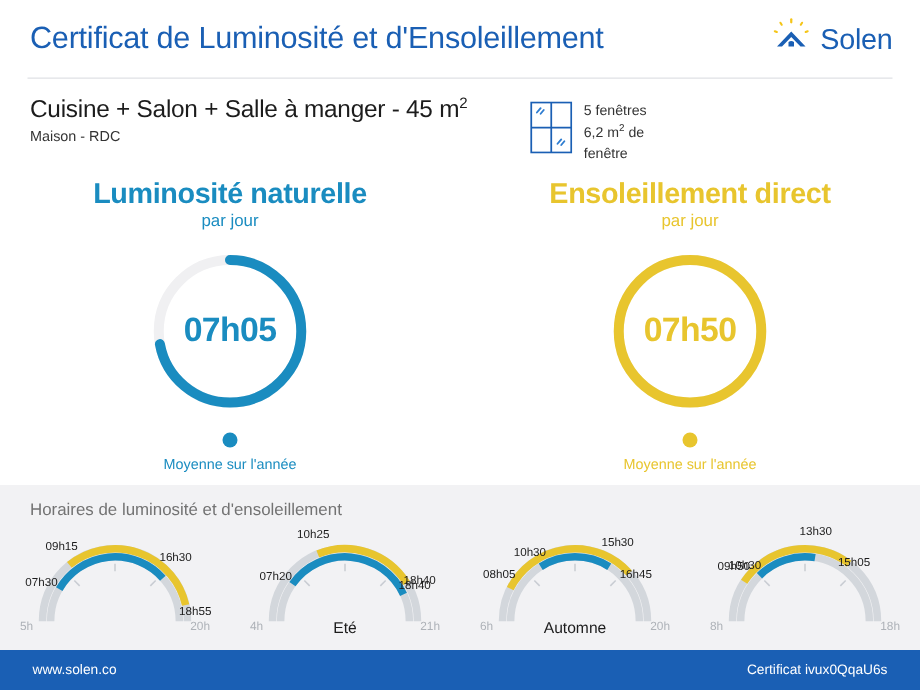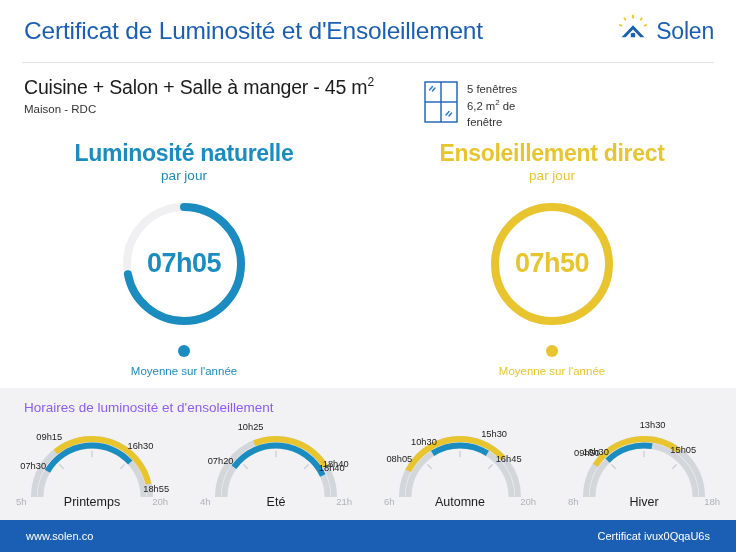--- a/index.html
+++ b/index.html
@@ -123,21 +123,21 @@
   
   .panel {
     position: absolute;
     left: 0; right: 0;
     top: 388px;
     height: 132px;
     background: #f2f2f4;
   }
   .panel-title {
     font-size: 13.5px;
-    color: #8b5cf6;
+    color: #737373;
     padding: 12px 0 0 24px;
   }
   .seasons {
     display: flex;
     margin-top: 4px;
   }
   .season { flex: 1; position: relative; height: 94px; }
   .season-svg { position: absolute; left: 50%; top: 0; transform: translateX(-50%); }
   .season-name {
     position: absolute;
@@ -278,21 +278,20 @@
           <line x1="42.473088065418814" y1="45.473088065418814" x2="46.7157287525381" y2="49.7157287525381" stroke="#c8ccd2" stroke-width="1.2"></line>
           <line x1="75" y1="32" x2="75" y2="38" stroke="#c8ccd2" stroke-width="1.2"></line>
           <line x1="107.5269119345812" y1="45.473088065418814" x2="103.2842712474619" y2="49.7157287525381" stroke="#c8ccd2" stroke-width="1.2"></line>
         </svg>
         <div class="tick-label" style="left: 16px;">5h</div>
         <div class="tick-label" style="right: 16px;">20h</div>
         <div class="arc-label" style="top: 42px; right: 137.89px; left: auto;">07h30</div>
         <div class="arc-label" style="top: 13.1541px; right: 121.794px; left: auto;">09h15</div>
         <div class="arc-label" style="top: 22.4991px; left: 127.534px;">16h30</div>
         <div class="arc-label" style="top: 64.7496px; left: 143.268px;">18h55</div>
-        <div class="season-name">Printemps</div>
       </div>
       <div class="season">
         <svg class="season-svg" width="150" height="94" viewBox="0 0 150 94">
           <path d="M 17.00 78.00 A 58 58 0 0 1 133.00 78.00" fill="none" stroke="#d3d7dc" stroke-width="6"></path>
           <path d="M 23.50 78.00 A 51.5 51.5 0 0 1 126.50 78.00" fill="none" stroke="#d3d7dc" stroke-width="6"></path>
           <path d="M 53.25 24.23 A 58 58 0 0 1 124.31 47.47" fill="none" stroke="#e8c52e" stroke-width="6"></path>
           <path d="M 32.95 48.27 A 51.5 51.5 0 0 1 121.80 56.50" fill="none" stroke="#1a8cc0" stroke-width="6"></path>
           <line x1="42.473088065418814" y1="45.473088065418814" x2="46.7157287525381" y2="49.7157287525381" stroke="#c8ccd2" stroke-width="1.2"></line>
           <line x1="75" y1="32" x2="75" y2="38" stroke="#c8ccd2" stroke-width="1.2"></line>
           <line x1="107.5269119345812" y1="45.473088065418814" x2="103.2842712474619" y2="49.7157287525381" stroke="#c8ccd2" stroke-width="1.2"></line>
@@ -332,21 +331,20 @@
           <line x1="42.473088065418814" y1="45.473088065418814" x2="46.7157287525381" y2="49.7157287525381" stroke="#c8ccd2" stroke-width="1.2"></line>
           <line x1="75" y1="32" x2="75" y2="38" stroke="#c8ccd2" stroke-width="1.2"></line>
           <line x1="107.5269119345812" y1="45.473088065418814" x2="103.2842712474619" y2="49.7157287525381" stroke="#c8ccd2" stroke-width="1.2"></line>
         </svg>
         <div class="tick-label" style="left: 16px;">8h</div>
         <div class="tick-label" style="right: 16px;">18h</div>
         <div class="arc-label" style="top: 27.9167px; right: 127.083px; left: auto;">10h30</div>
         <div class="arc-label" style="top: 29.0243px; right: 136.068px; left: auto;">09h50</div>
         <div class="arc-label" style="top: 0.837193px; left: 87.6375px;">13h30</div>
         <div class="arc-label" style="top: 26.0087px; left: 118.339px;">15h05</div>
-        <div class="season-name">Hiver</div>
       </div>
     </div>
 </div>
 
 <div class="footer">
   <span>www.solen.co</span>
   <span>Certificat ivux0QqaU6s</span>
 </div>
 
 </body></html>

